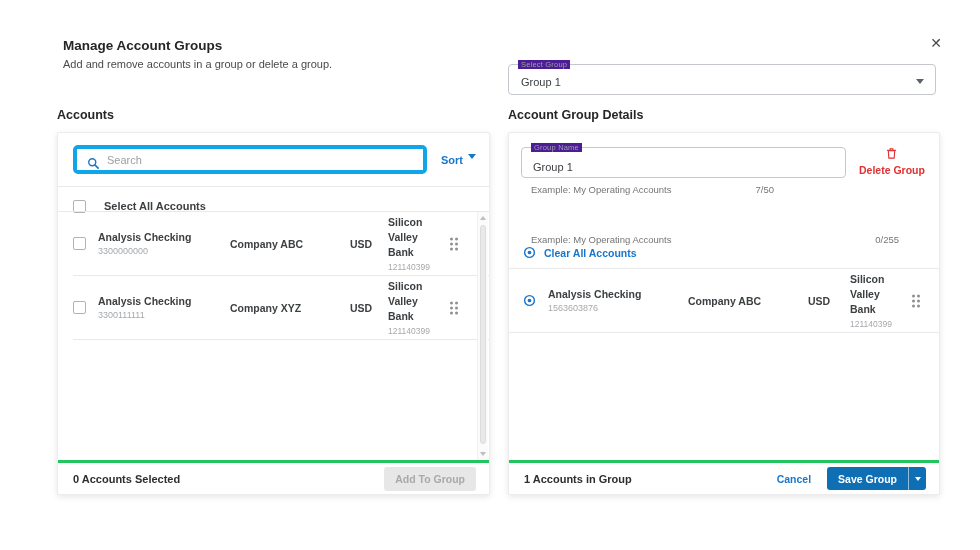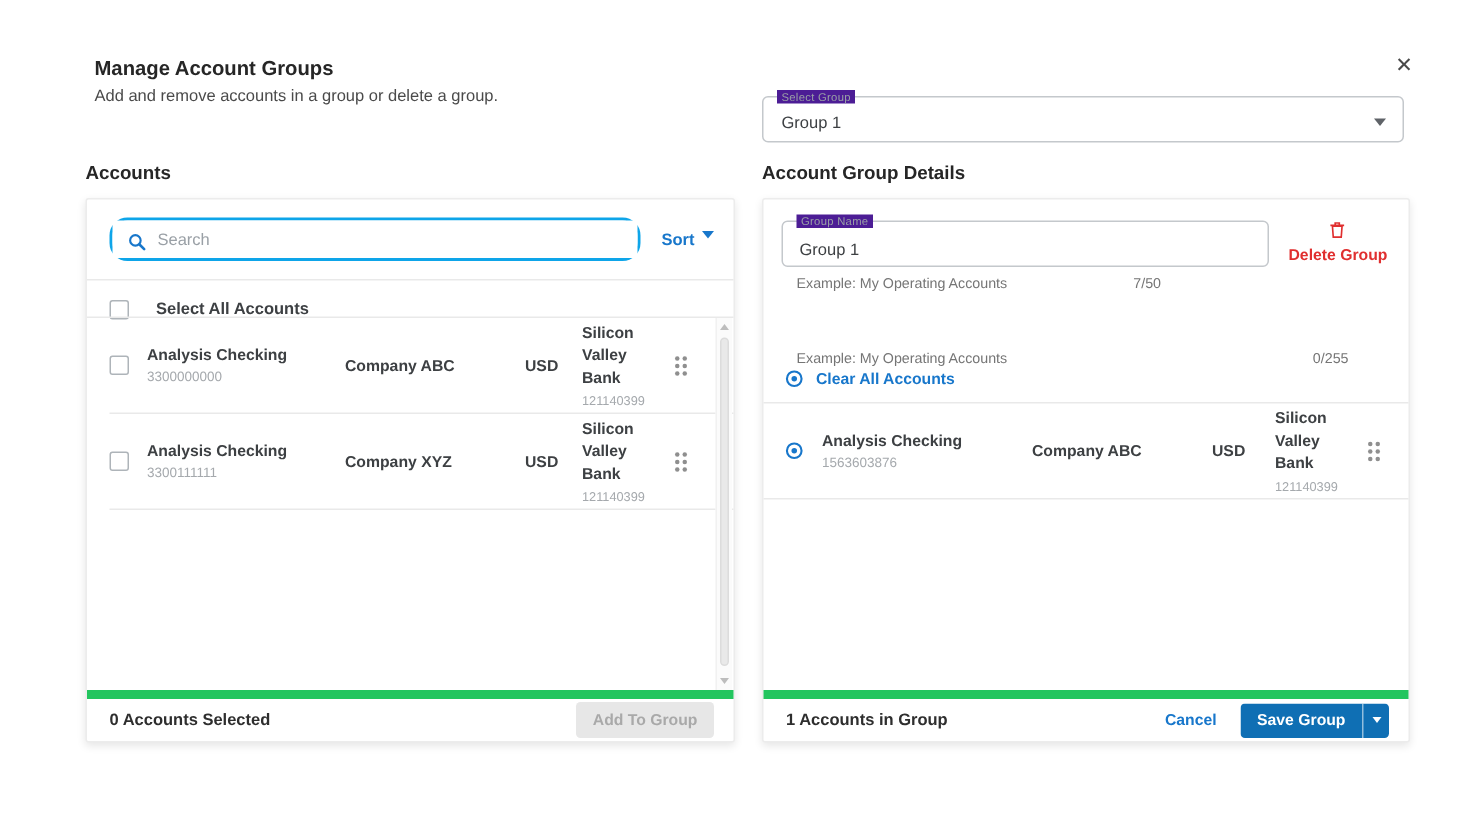--- a/index.html
+++ b/index.html
@@ -33,22 +33,22 @@
   .card { position:absolute; top:132px; height:363px; background:#fff;
     border:1px solid #ececec; border-radius:2px; box-shadow:0 2px 6px rgba(0,0,0,.10); }
   .card-left  { left:57px;  width:433px; }
   .card-right { left:508px; width:432px; }
   .divider { position:absolute; left:0; right:0; height:1px; background:#e9e9e9; }
   .divider.inset { left:15px; right:15px; }
 
   
   .search-row { position:absolute; left:15px; right:13px; top:12px; height:29px;
     display:flex; align-items:center; }
-  .search-box { position:relative; flex:1; height:29px; border:2px solid #0ea5e9;
-    border-radius:12px; background:#fff; margin-right:14px; }
+  .search-box { position:relative; flex:1; height:29px; border:4px solid #0ea5e9;
+    border-radius:5px; background:#fff; margin-right:14px; }
   .search-box svg { position:absolute; left:9px; top:7px; }
   .search-box input { border:none; outline:none; width:100%; height:100%;
     padding:0 8px 0 30px; font-size:11px; font-family:"Liberation Sans", sans-serif; color:#3d4043; }
   .search-box input::placeholder { color:#9aa0a6; }
   .sort-link { display:flex; align-items:flex-start; gap:5px; font-size:11px; font-weight:bold;
     color:#1877cb; cursor:pointer; }
   .sort-link .caret { border-top-color:#1877cb; }
 
   
   .checkbox { width:13px; height:13px; border:1.5px solid #aeb4b9; border-radius:2px; background:#fff; flex:none; }
@@ -79,21 +79,21 @@
     background:#fbfbfb; border-left:1px solid #f1f1f1; }
   .sb-arrow { position:absolute; left:2px; width:0; height:0;
     border-left:3.5px solid transparent; border-right:3.5px solid transparent; }
   .sb-up   { top:4px;    border-bottom:4px solid #bdbdbd; }
   .sb-down { bottom:4px; border-top:4px solid #bdbdbd; }
   .sb-thumb { position:absolute; left:2px; top:13px; bottom:16px; width:6px;
     background:#e9e9e9; border:1px solid #dcdcdc; border-radius:4px; }
 
   
   .card-footer { position:absolute; left:0; right:0; bottom:0; height:34px;
-    border-top:6px solid #22c55e; display:flex; align-items:center; padding:0 13px 0 15px; }
+    border-top:3px solid #22c55e; display:flex; align-items:center; padding:0 13px 0 15px; }
   .footer-count { font-size:11px; font-weight:bold; color:#2e2e2e; }
   .btn-disabled { margin-left:auto; background:#e7e7e7; color:#a9a9a9; font-size:10.5px;
     font-weight:bold; padding:6px 11px; border-radius:3px; border:none;
     font-family:"Liberation Sans", sans-serif; }
   .cancel-link { margin-left:auto; font-size:10.5px; font-weight:bold; color:#1877cb;
     margin-right:16px; cursor:pointer; }
   .split-btn { display:flex; height:23px; border-radius:3px; overflow:hidden; }
   .split-main { background:#0f6fb4; color:#fff; font-size:10.5px; font-weight:bold;
     border:none; padding:0 11px; font-family:"Liberation Sans", sans-serif; cursor:pointer; }
   .split-caret { width:18px; background:#0f6fb4; border-left:1px solid rgba(255,255,255,.55);

